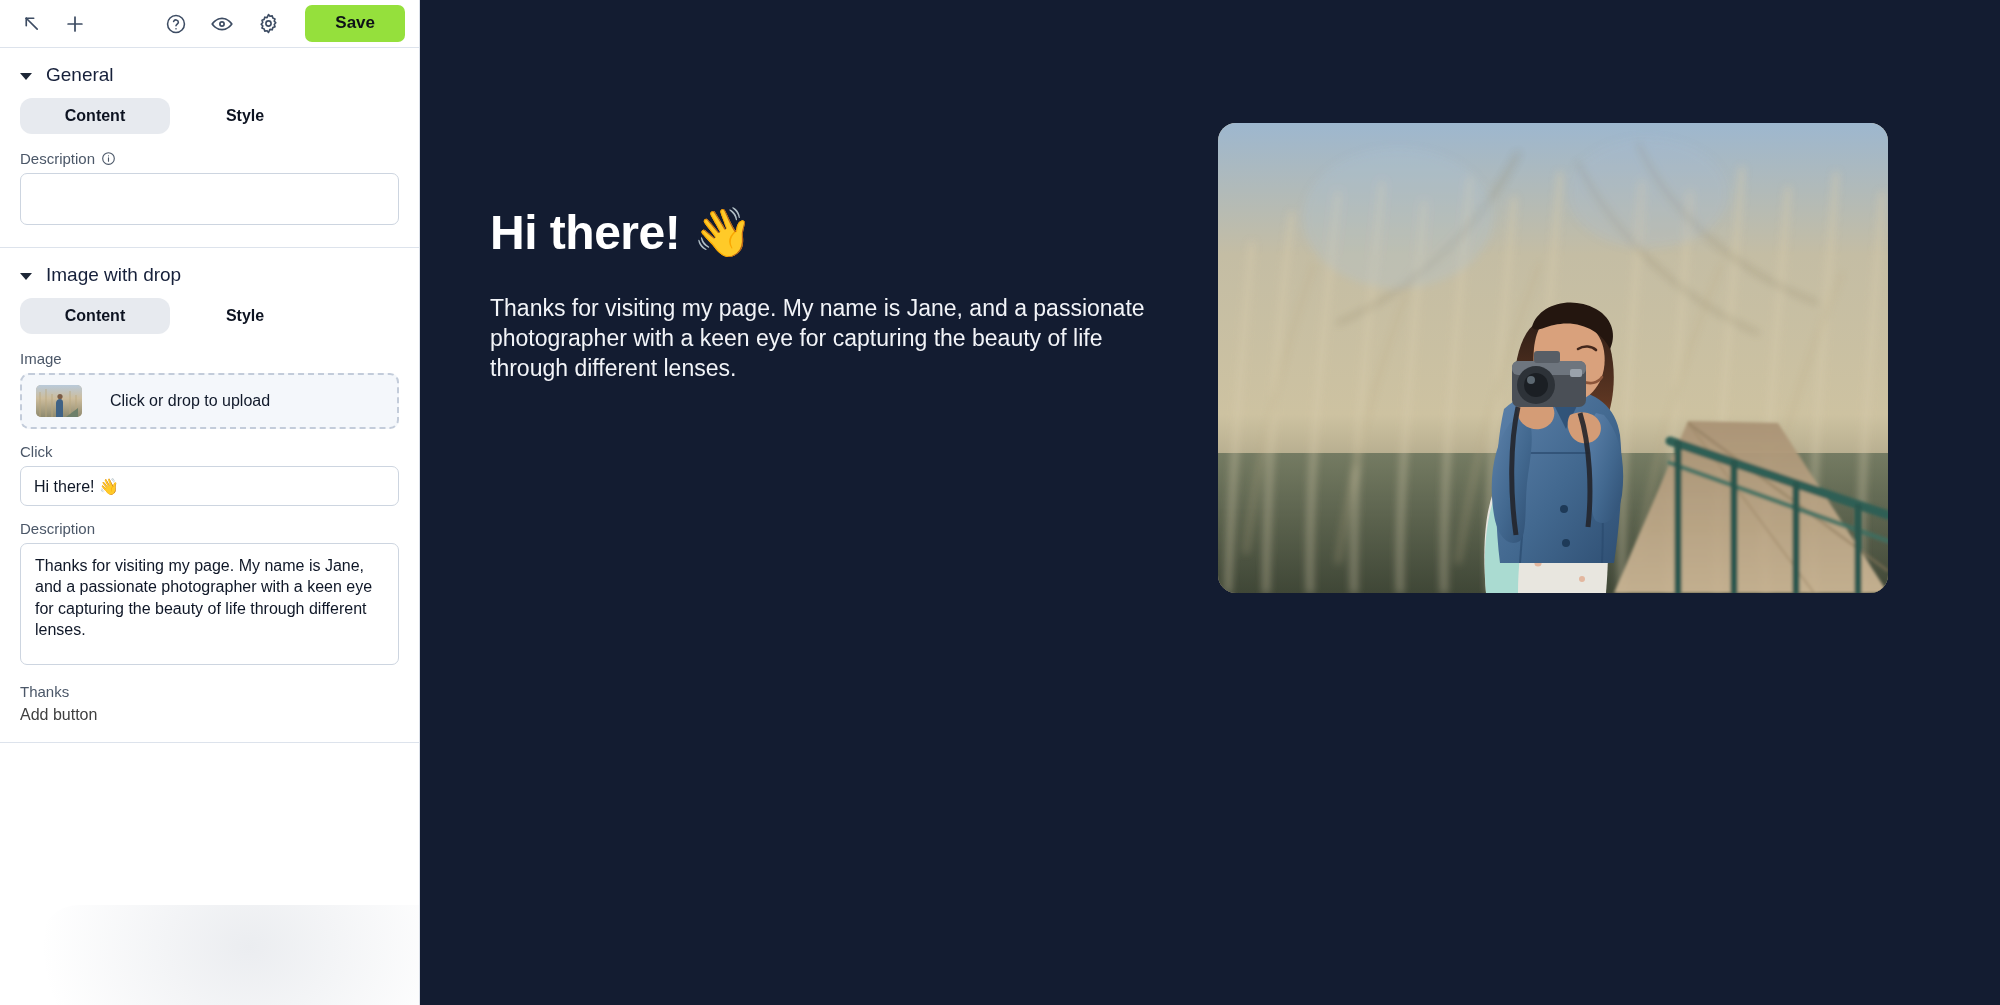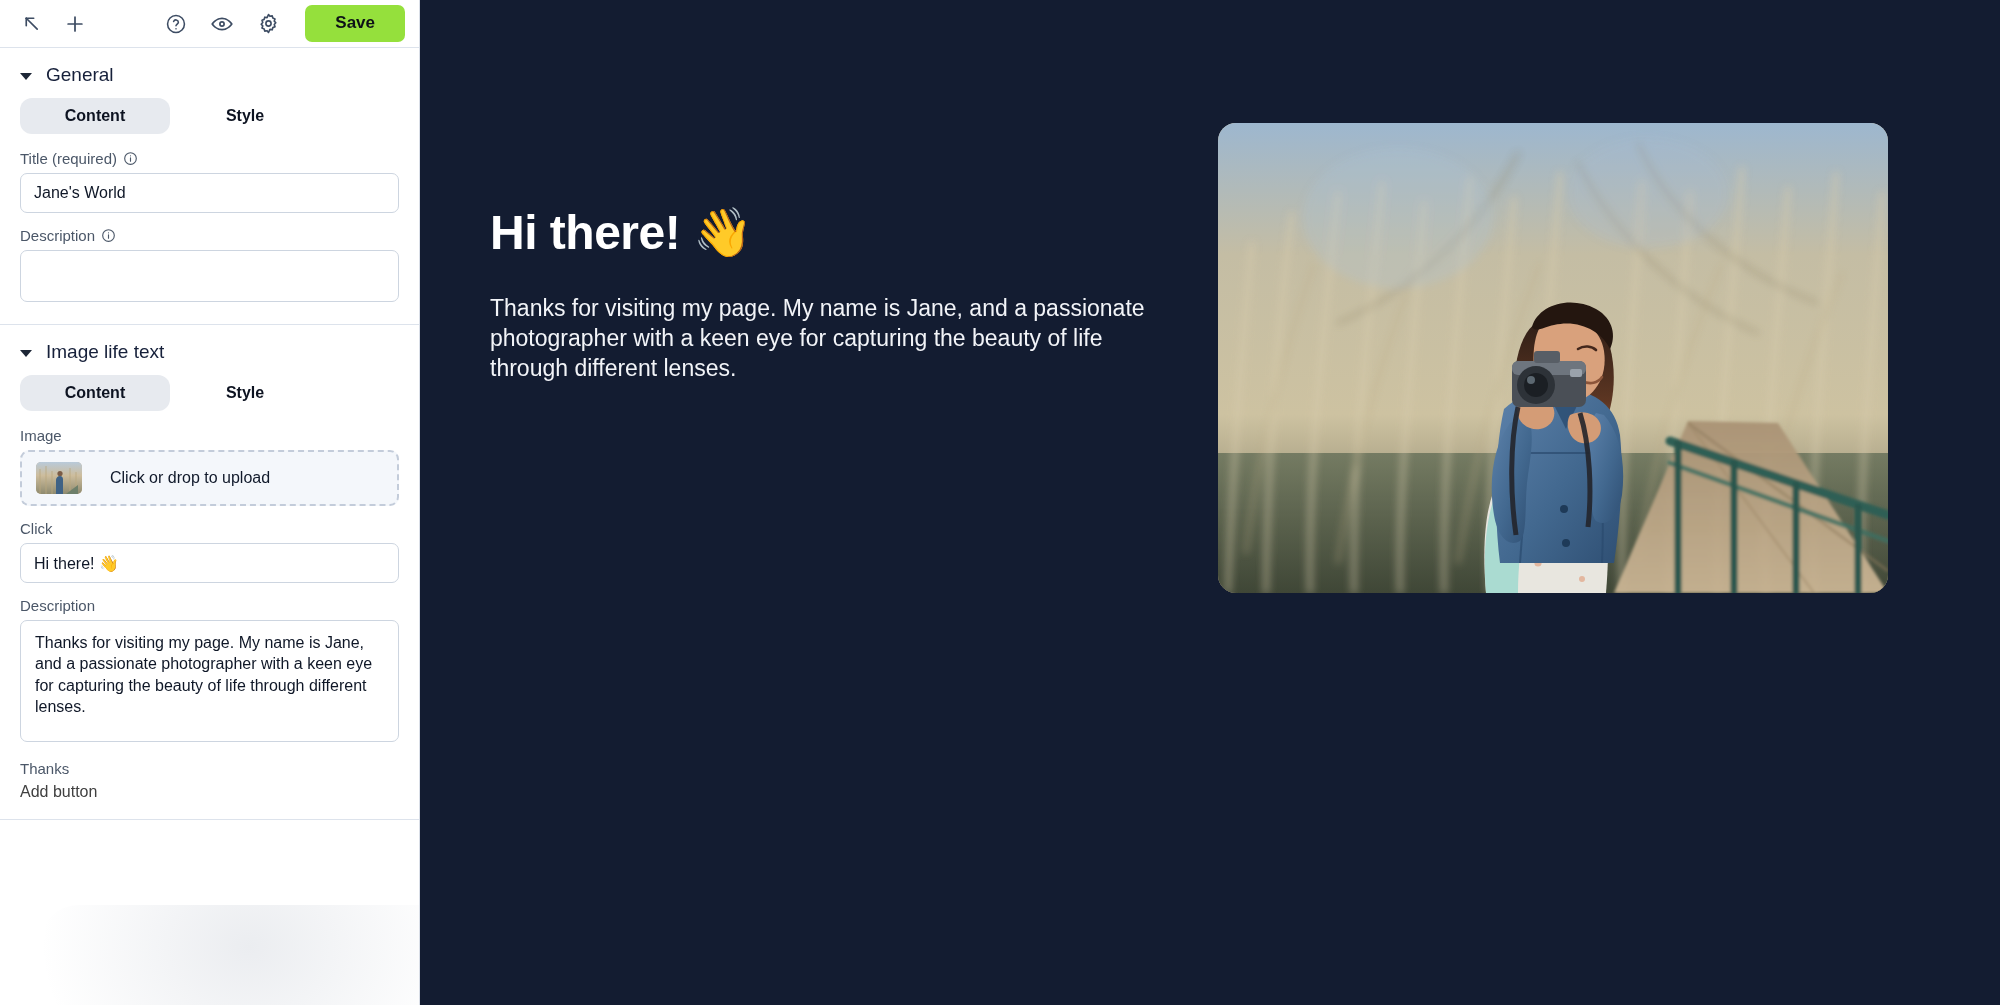--- a/index.html
+++ b/index.html
@@ -254,53 +254,40 @@
       <div class="section-head">
         <span class="caret"></span>
         <span class="section-title">General</span>
       </div>
 
       <div class="tabs">
         <div class="tab active">Content</div>
         <div class="tab">Style</div>
       </div>
 
-      <div class="field">
-        <div class="flabel">
-          <span>Title (required)</span>
-          <span class="info-icon">
-            <svg width="15" height="15" viewBox="0 0 24 24" fill="none" stroke="currentColor" stroke-width="1.8" stroke-linecap="round">
-              <circle cx="12" cy="12" r="9.3"></circle>
-                <path d="M12 11v5.3"></path>
-                <circle cx="12" cy="7.7" r="0.9" fill="currentColor" stroke="none"></circle>
-            </svg>
-          </span>
-        </div>
-        <input class="input-box" type="text" value="Jane's World" style="">
-      </div>
 
       <div class="field">
         <div class="flabel">
           <span>Description</span>
           <span class="info-icon">
             <svg width="15" height="15" viewBox="0 0 24 24" fill="none" stroke="currentColor" stroke-width="1.8" stroke-linecap="round">
               <circle cx="12" cy="12" r="9.3"></circle>
                 <path d="M12 11v5.3"></path>
                 <circle cx="12" cy="7.7" r="0.9" fill="currentColor" stroke="none"></circle>
             </svg>
           </span>
         </div>
         <textarea class="input-box ta-desc-general" style=""></textarea>
       </div>
     </section>
 
     <section class="section">
       <div class="section-head">
         <span class="caret"></span>
-        <span class="section-title">Image life text</span>
+        <span class="section-title">Image with drop</span>
       </div>
 
       <div class="tabs">
         <div class="tab active">Content</div>
         <div class="tab">Style</div>
       </div>
 
       <div class="field">
         <div class="flabel">
           <span>Image</span>

